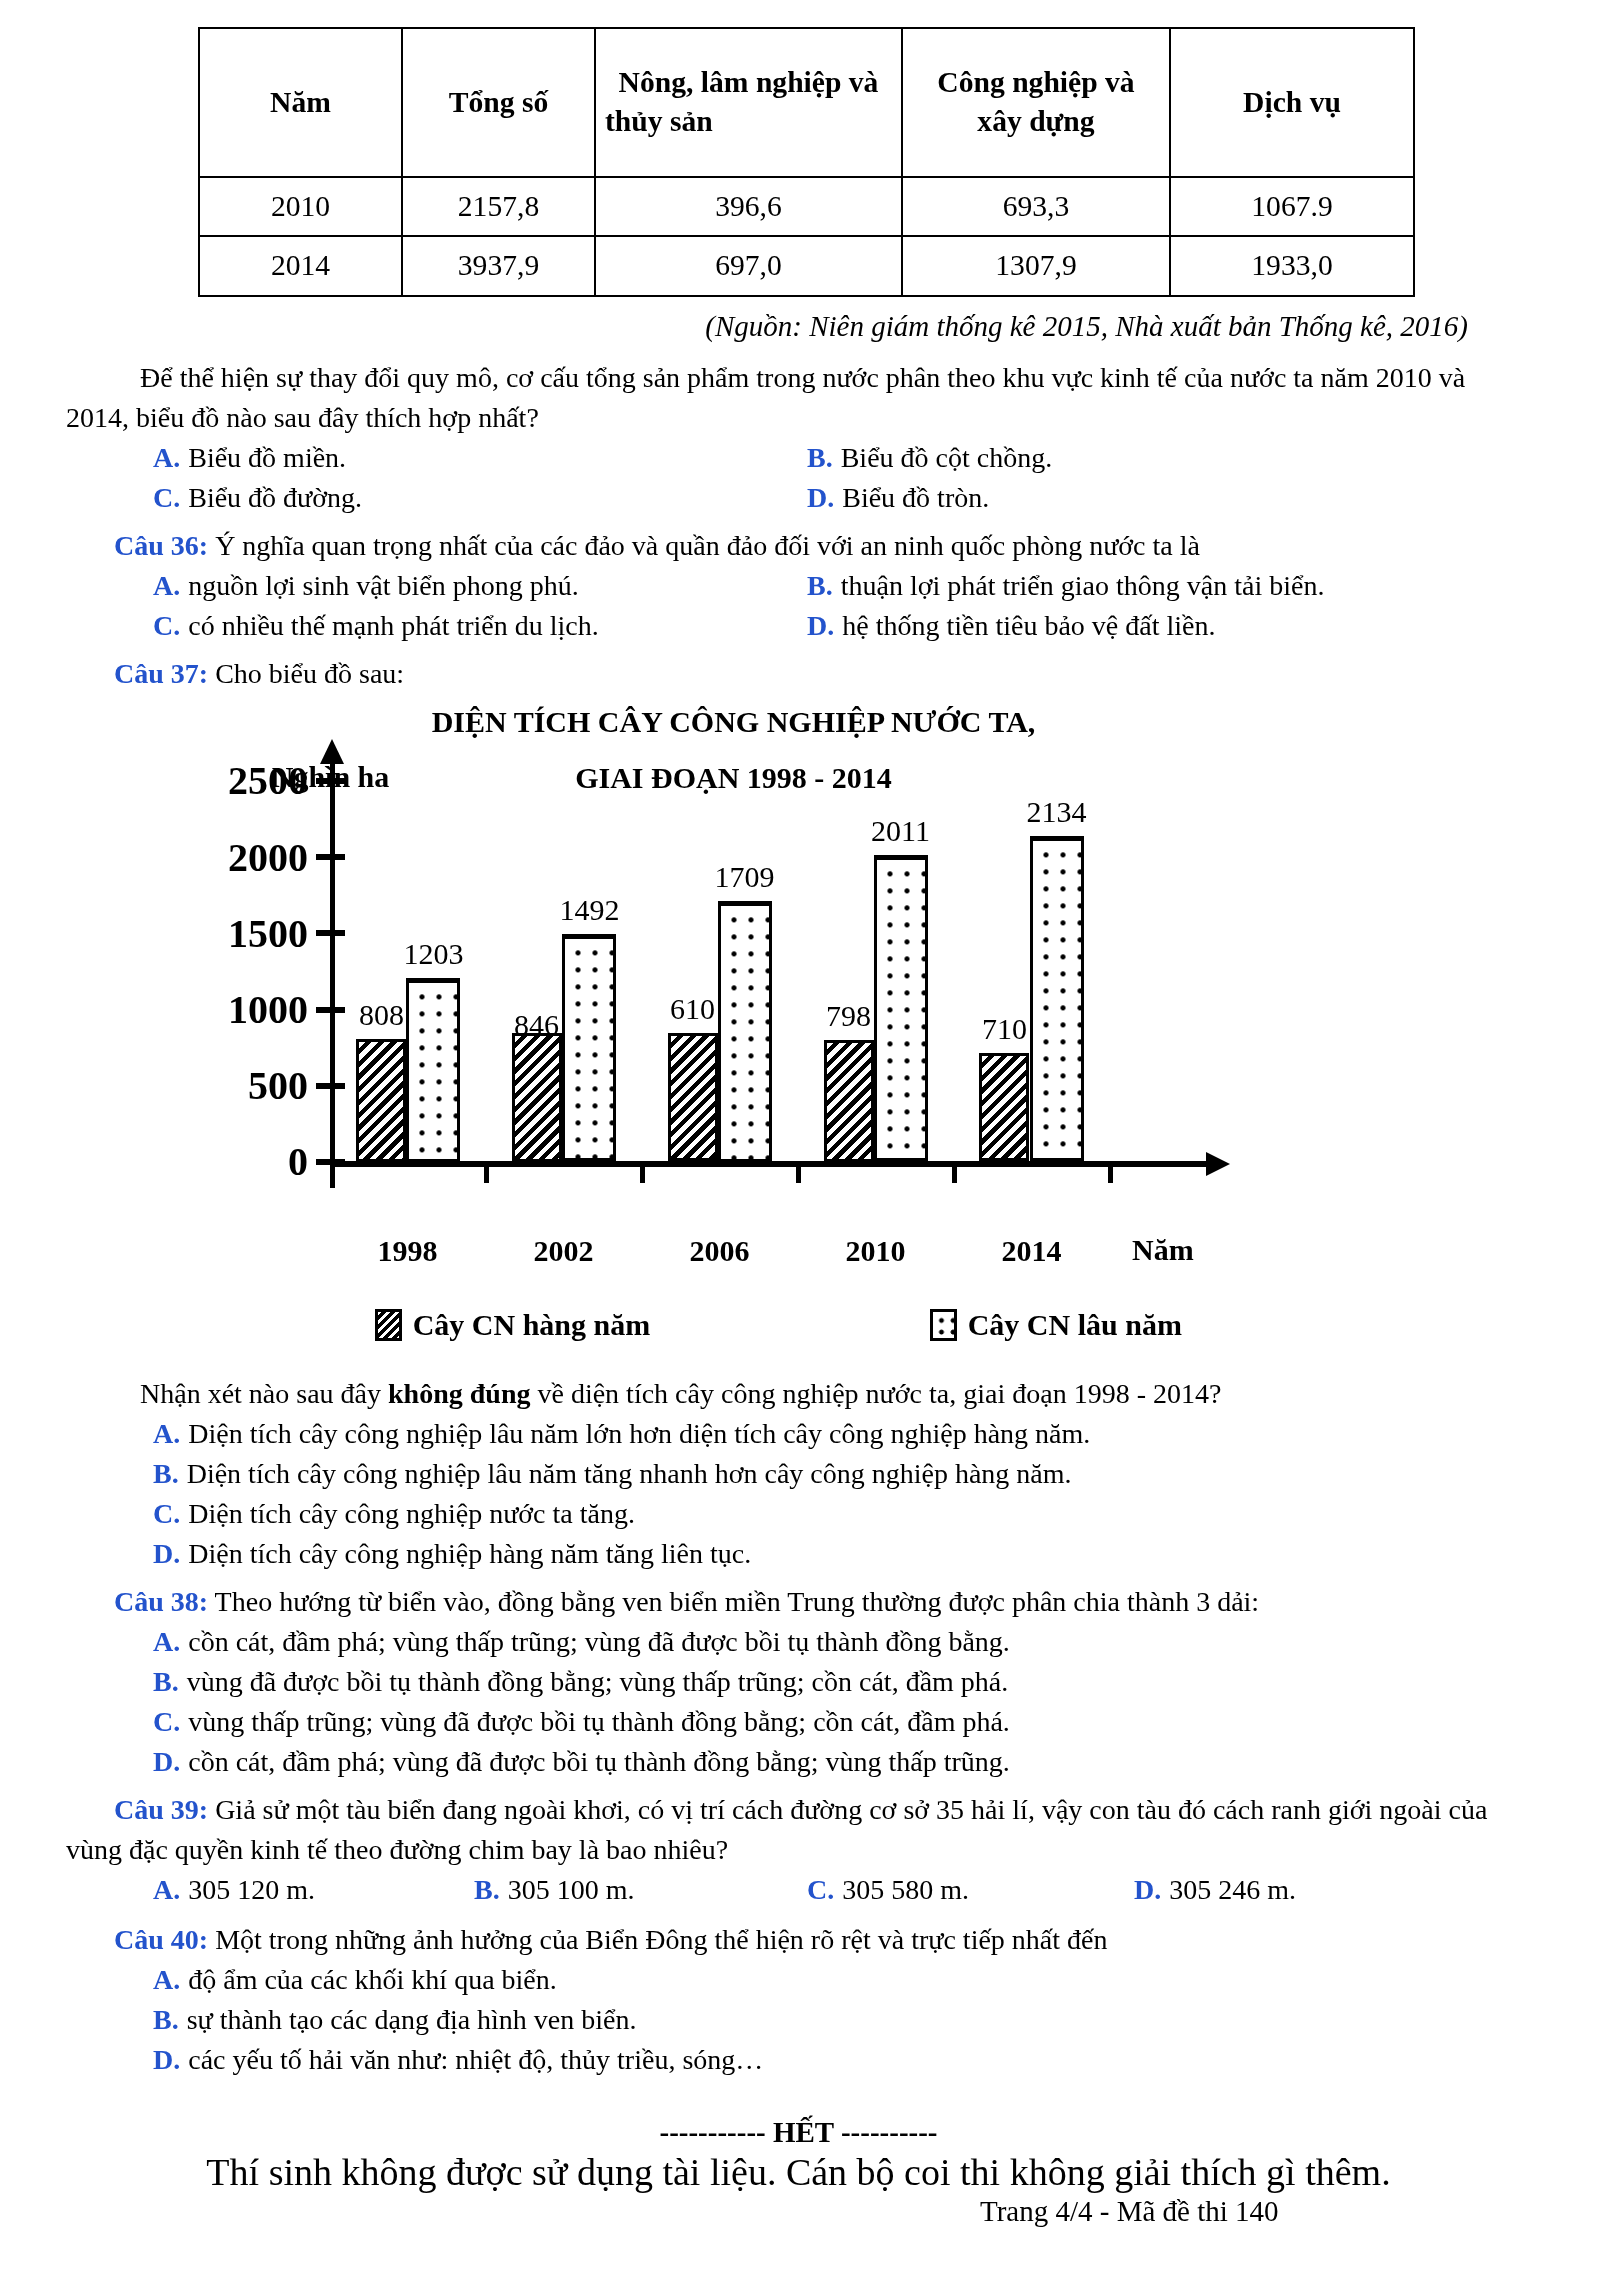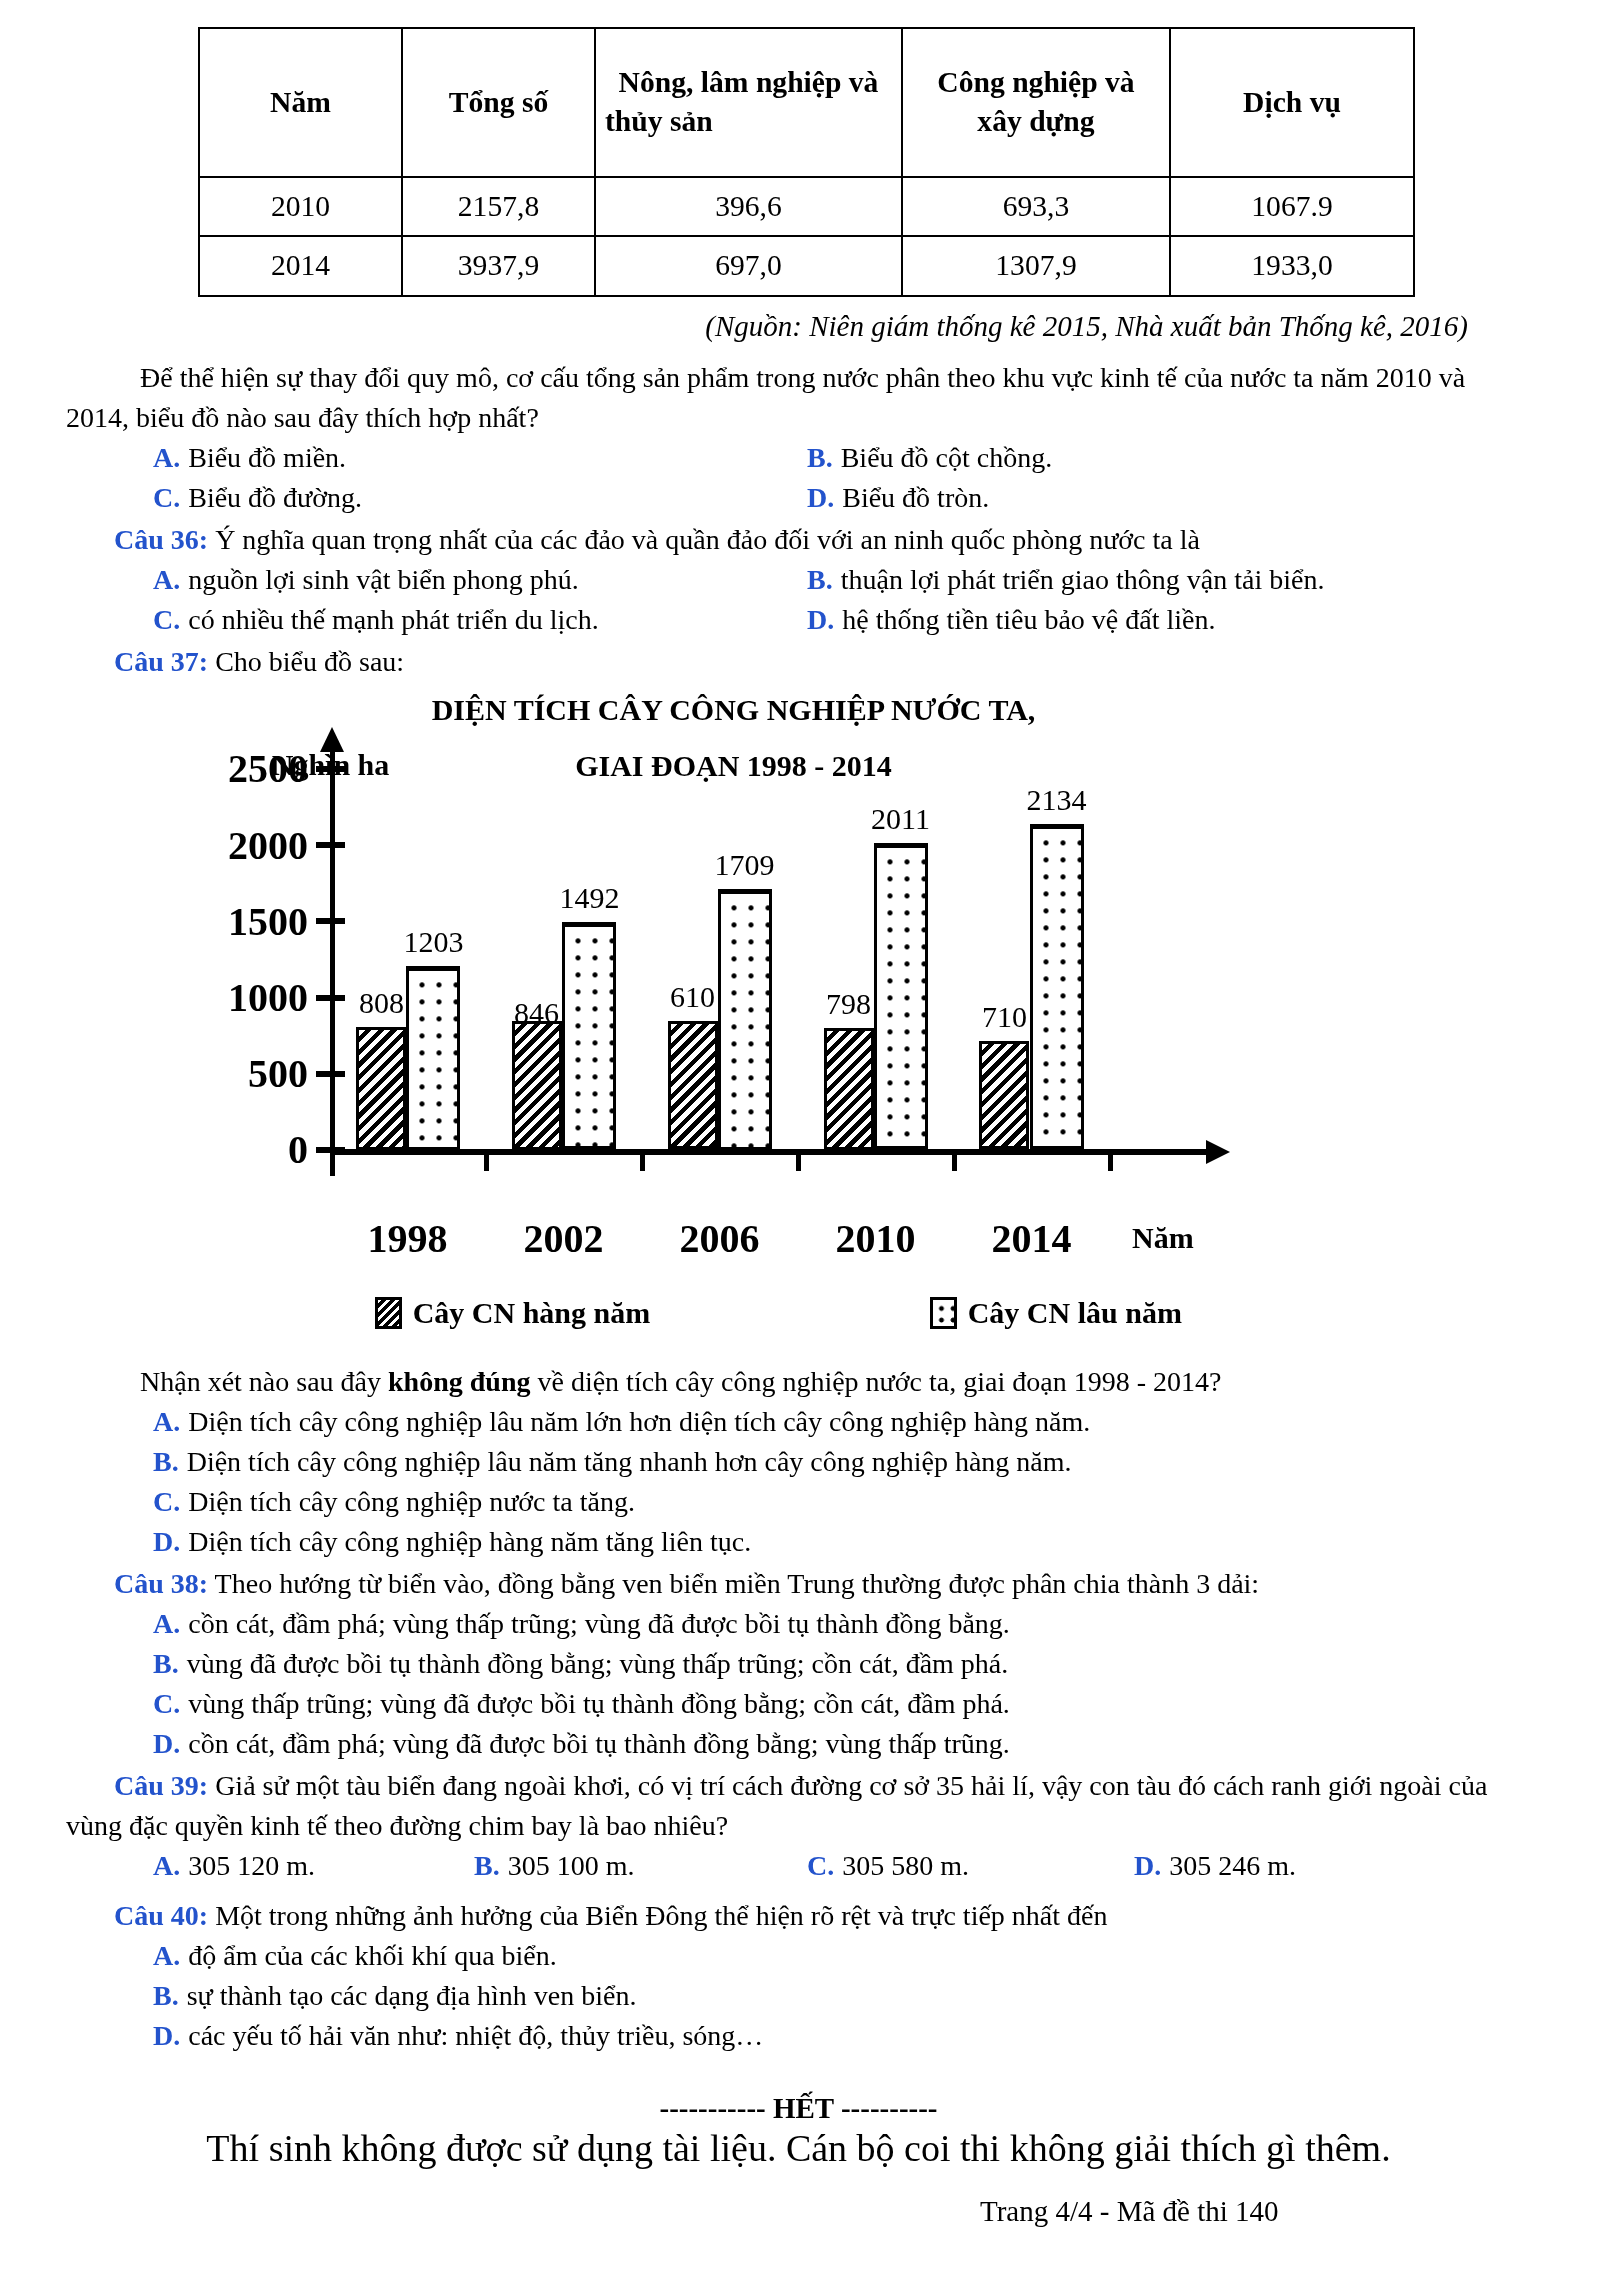--- a/index.html
+++ b/index.html
@@ -14,21 +14,21 @@
   table.stat th,table.stat td{border:2.7px solid #000;text-align:center;vertical-align:middle;
     font-size:29.6px;line-height:39px;padding:1.8px 9px;}
   table.stat th{font-weight:bold;height:143px;}
   table.stat td{height:54px;}
   col.c0{width:203px}col.c1{width:193px}col.c2{width:307px}col.c3{width:268px}col.c4{width:244px}
   th.justify{text-align:justify;text-align-last:left;padding-left:12.5px;}
   .source{font-style:italic;text-align:right;padding-right:63px;margin-top:9px;font-size:29px;}
   
   p{margin:0;}
   .stem-par{margin-top:12.5px;text-indent:74px;}
-  .question{margin-top:2px;text-indent:48px;}
+  .question{margin-top:8px;text-indent:48px;}
   .qlabel{font-weight:bold;color:var(--accent,#2353cc);}
   .opt-letter{font-weight:bold;color:var(--accent,#2353cc);margin-right:8px;}
   .opt-row{display:flex;margin-left:87px;}
   .colA{flex:0 0 654px;}
   .opt-line{margin-left:87px;}
   .opt-row4{display:flex;margin-left:87px;}
   .w1{flex:0 0 321px}.w2{flex:0 0 333px}.w3{flex:0 0 327px}
   .bold{font-weight:bold;}
   
   .chart{position:relative;width:1245px;height:667px;margin-top:0;}
@@ -39,21 +39,21 @@
   .yaxis-line{position:absolute;left:264px;top:67px;width:4.5px;height:427px;background:#000;}
   .yarrow{position:absolute;left:254px;top:45px;width:0;height:0;
     border-left:12.5px solid transparent;border-right:12.5px solid transparent;border-bottom:25px solid #000;}
   .xaxis-line{position:absolute;left:264px;top:467px;width:878px;height:5.4px;background:#000;}
   .xarrow{position:absolute;left:1140px;top:458px;width:0;height:0;
     border-top:12.5px solid transparent;border-bottom:12.5px solid transparent;border-left:24px solid #000;}
   .xlabel{position:absolute;left:1066px;top:536px;font-weight:bold;font-size:30px;}
   .ytick-mark{position:absolute;width:29px;height:5.4px;background:#000;}
   .ytick-label{position:absolute;width:143px;text-align:right;font-weight:bold;font-size:40px;line-height:43px;}
   .xtick-mark{position:absolute;width:4.5px;height:21.5px;background:#000;}
-  .xcat{position:absolute;width:143px;text-align:center;font-weight:bold;font-size:40px;}
+  .xcat{position:absolute;width:143px;text-align:center;font-weight:bold;font-size:30px;}
   .bar{position:absolute;border:3.6px solid #000;box-sizing:border-box;background-color:#fff;}
   .bar.dots{border-top-width:5.4px;}
   .hatch{background-image:repeating-linear-gradient(135deg,#fff 0 4.5px,#000 4.5px 9px);}
   .dots{background-image:radial-gradient(circle,#000 2.2px,rgba(0,0,0,0) 2.7px);
     background-size:17px 17px;background-position:4.5px 5.4px;}
   .bar-value{position:absolute;text-align:center;font-size:30px;line-height:38px;}
   .legend-item{position:absolute;top:611px;display:flex;align-items:center;}
   .swatch{width:27px;height:32px;border:3.6px solid #000;box-sizing:border-box;margin-right:10.7px;}
   .swatch.dots{background-size:11.6px 11.6px;background-position:2.7px 2.7px;}
   .swatch.hatch{background-image:repeating-linear-gradient(135deg,#fff 0 2.7px,#000 2.7px 6.3px);}

